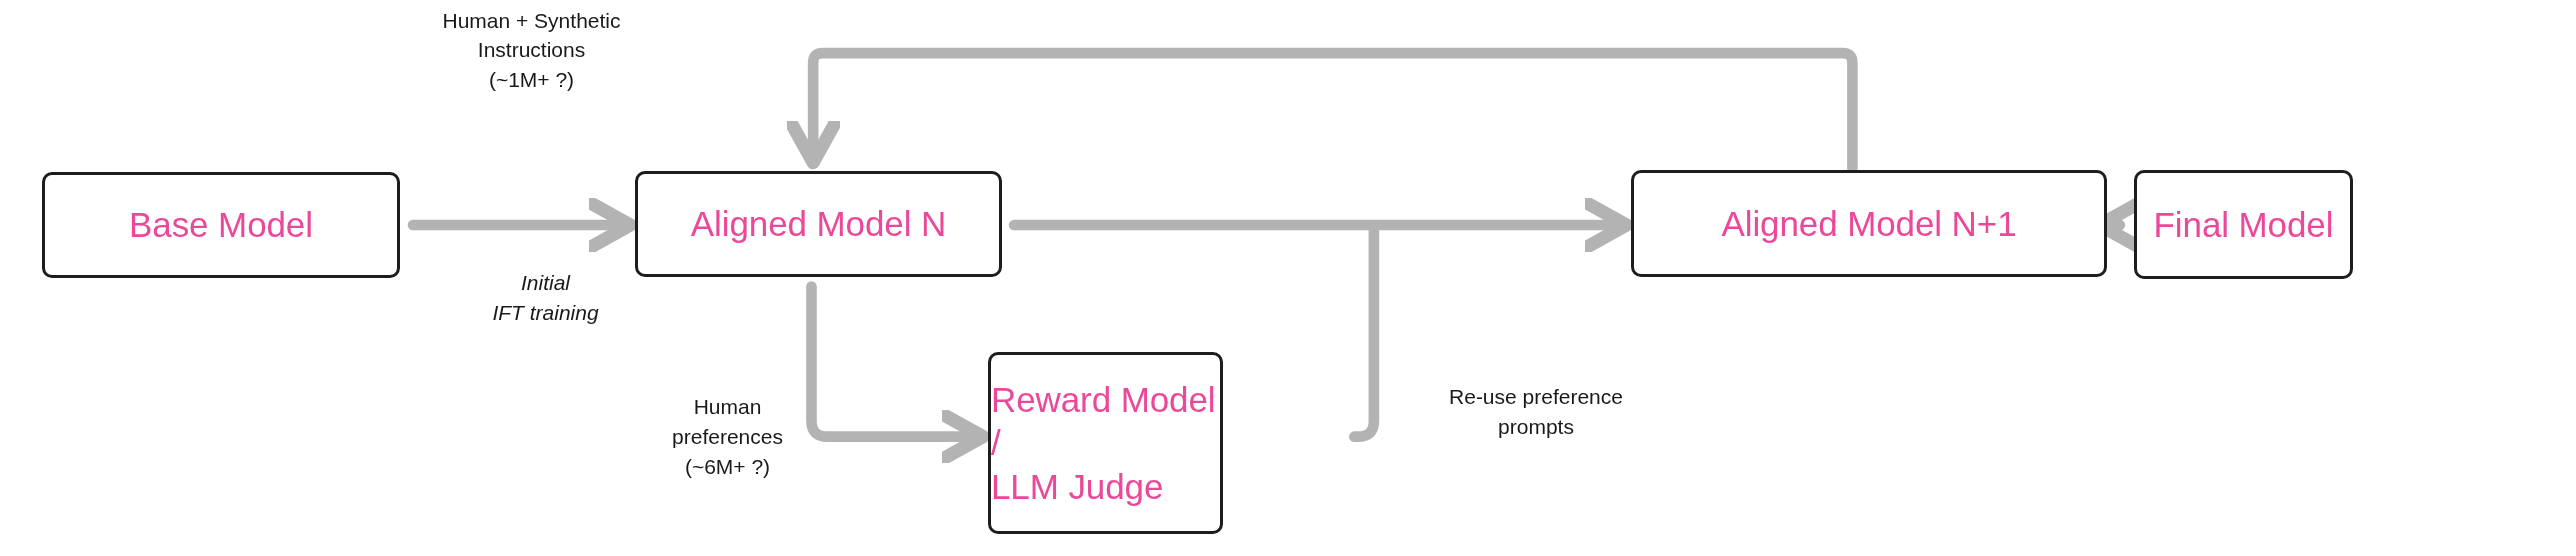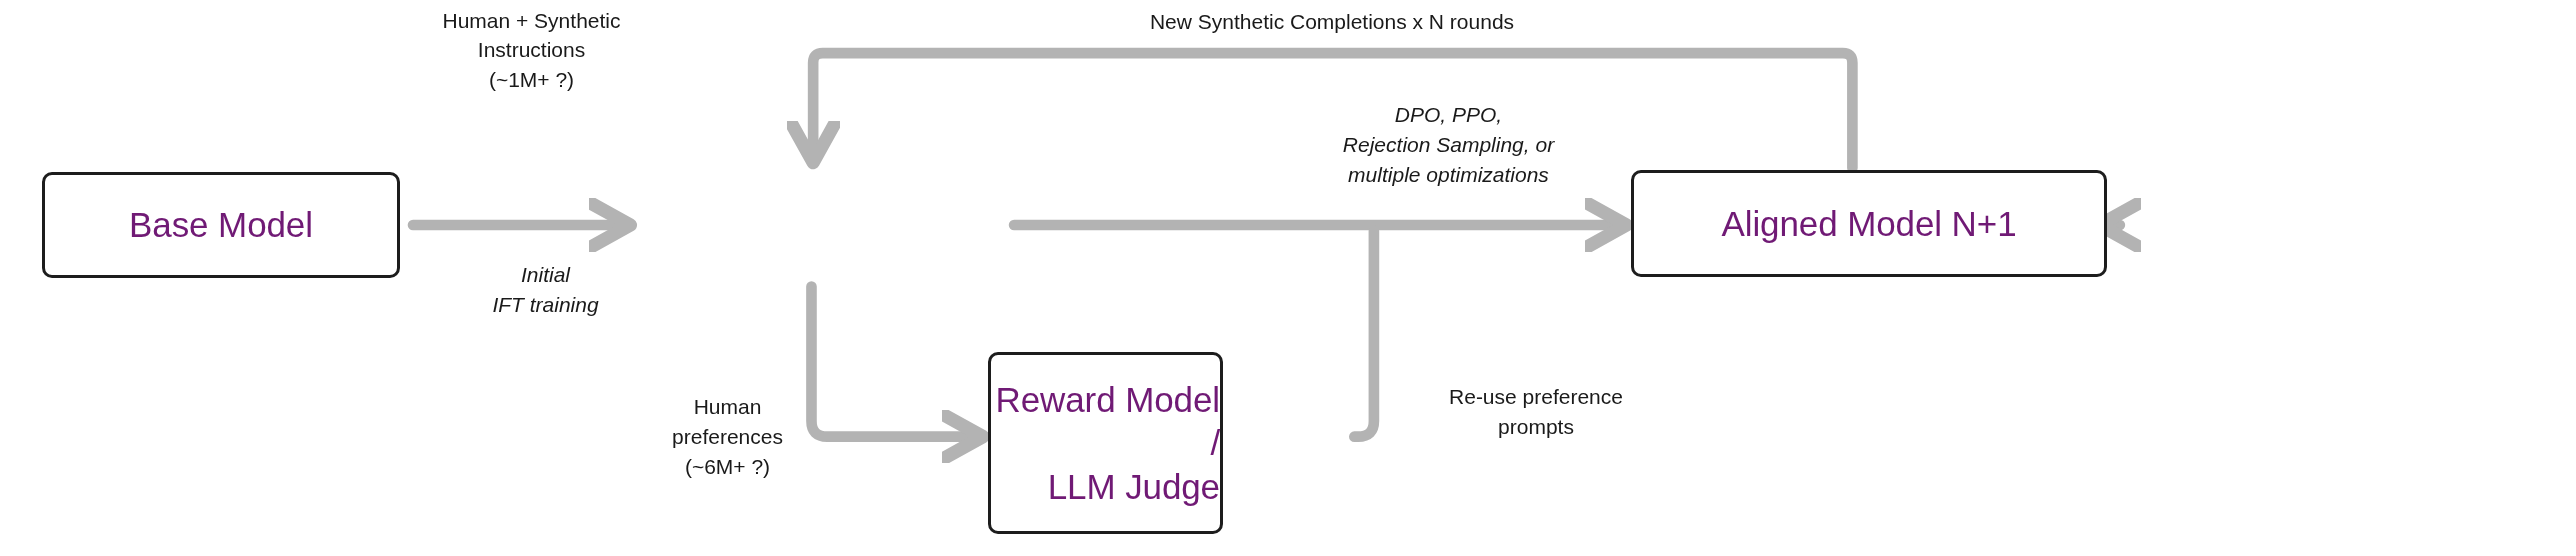--- a/index.html
+++ b/index.html
@@ -29,22 +29,22 @@
   }
   .node {
     position: absolute;
     box-sizing: border-box;
     background: #ffffff;
     border: 3.9px solid #1d1d1d;
     border-radius: 10px;
     display: flex;
     align-items: center;
     justify-content: center;
-    text-align: right;
-    color: #701a75;
+    text-align: left;
+    color: #ec4899;
     font-size: 35px;
     line-height: 1.24;
     letter-spacing: -0.1px;
     white-space: pre-line;
     z-index: 3;
   }
   .edge-label {
     position: absolute;
     color: #1a1a1a;
     font-size: 21px;
@@ -82,45 +82,47 @@
       <path d="M 2455,412 L 2455,752 Q 2455,780 2427,780 L 2420,780"></path>
 
       <path d="M 3788,402 L 3780,402" marker-end="url(#ah)"></path>
     </g>
   </svg>
 
   <div class="node" style="left:42px; top:172px; width:358px; height:106px;">
     <span>Base Model</span>
   </div>
 
+  <div class="node" style="left:635px; top:171px; width:367px; height:106px;">
+    <span>Aligned Model N</span>
+  </div>
 
   <div class="node" style="left:988px; top:344px; width:235px; height:182px;margin-top:8px;">
     <span>Reward Model /
 LLM Judge</span>
   </div>
 
   <div class="node" style="left:1631px; top:170px; width:476px; height:107px;">
     <span>Aligned Model N+1</span>
   </div>
 
+  <div class="node" style="left:2134px; top:170px; width:219px; height:109px;">
+    <span>Final Model</span>
+  </div>
 
   <div class="edge-label" style="left:397px; top:5.6px; width:269px;">Human + Synthetic
 Instructions
 (~1M+ ?)</div>
 
-  <div class="edge-label italic" style="left:425px; top:260px; width:241px;">Initial
+  <div class="edge-label italic" style="left:425px; top:268px; width:241px;">Initial
 IFT training</div>
 
   <div class="edge-label" style="left:610px; top:392px; width:235px;">Human
 preferences
 (~6M+ ?)</div>
 
-  <div class="edge-label" style="left:1052px; top:7.3px; width:560px;">New Synthetic Completions x N rounds</div>
 
-  <div class="edge-label italic" style="left:1279px; top:100px; width:339px;">DPO, PPO,
-Rejection Sampling, or
-multiple optimizations</div>
 
   <div class="edge-label" style="left:1413px; top:382px; width:246px;text-align:center;">Re-use preference
 prompts</div>
 
 </div>
 
 
 </body></html>

